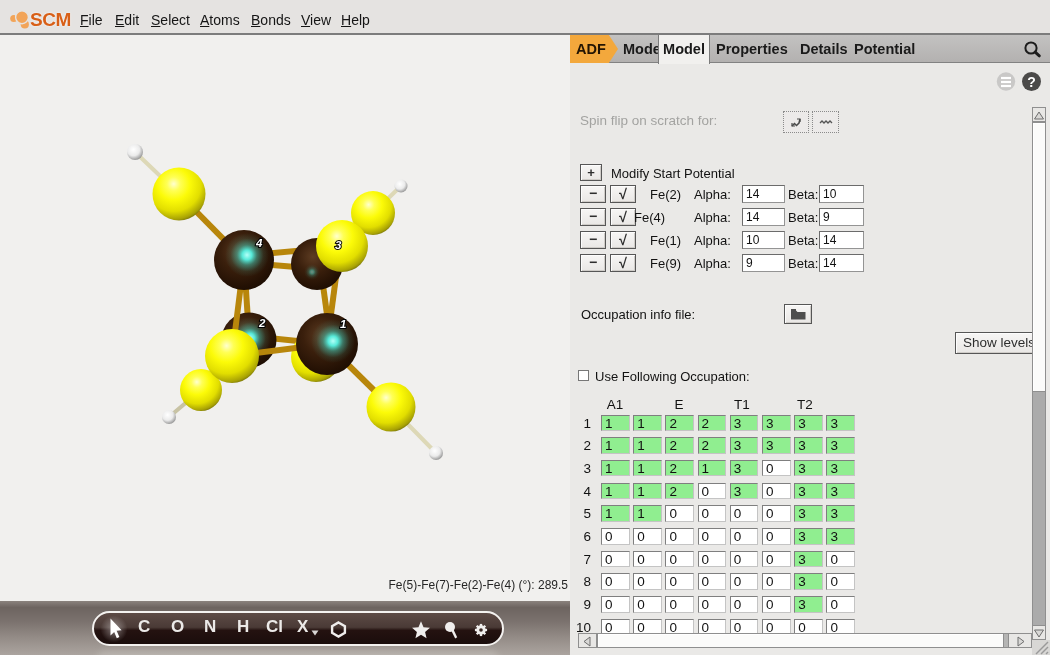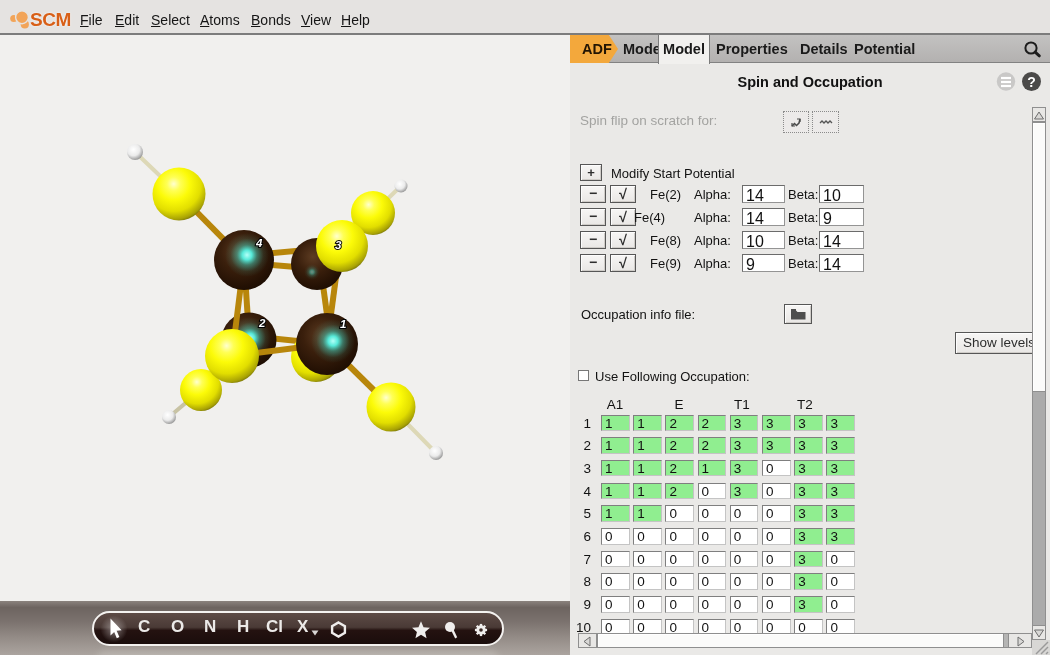--- a/index.html
+++ b/index.html
@@ -16,32 +16,32 @@
 #pill{left:92px;top:611px;width:412px;height:35px;border-radius:18px;
  border:2.5px solid #f4f2f0;box-sizing:border-box;
  background:linear-gradient(180deg,#5d4b46 0%,#4a3a36 46%,#241210 56%,#1a0d0c 100%);}
 #pillref{left:96px;top:650px;width:404px;height:22px;border-radius:12px;background:rgba(245,242,240,0.18);filter:blur(3px);}
 .pltr{top:617px;font-size:17px;font-weight:bold;color:#eceae8;}
 #panel{left:570px;top:35px;width:480px;height:620px;background:#eae9e7;}
 #tabbar{left:570px;top:35px;width:480px;height:27px;background:linear-gradient(180deg,#c3c2c1,#b3b1b0);border-bottom:1px solid #828282;}
 .tab{top:35px;height:28px;line-height:28px;font-size:14.5px;font-weight:bold;color:#1a1a1a;}
 #adftab{left:570px;top:35px;width:48px;height:28px;background:#f3a83c;
  clip-path:polygon(0 0,81% 0,100% 50%,81% 100%,0 100%);}
-#adftab div{margin-left:12px;line-height:28px;font-size:14.5px;font-weight:bold;color:#231503;}
+#adftab div{margin-left:6px;line-height:28px;font-size:14.5px;font-weight:bold;color:#231503;}
 #modeltab{left:658px;top:34px;width:52px;height:30px;background:#f1f0ee;
  border:1px solid #7b7b7b;border-bottom:none;box-sizing:border-box;text-align:center;}
 #title{left:570px;top:74px;width:480px;text-align:center;font-size:14.5px;font-weight:bold;color:#111;}
 .lbl{font-size:13px;color:#121212;}
 .glbl{font-size:13.5px;color:#a3a3a1;}
 .btn{box-sizing:border-box;background:linear-gradient(180deg,#f7f6f5,#e9e7e5);
  border:1px solid #565656;box-shadow:inset 1px 1px 0 #fdfdfd,inset -1px -1px 0 #cfccc8;
  text-align:center;color:#2e2e2e;}
 .dbtn{box-sizing:border-box;background:#eceae9;border:1px dotted #8a8a8a;}
 .fld{box-sizing:border-box;background:#fff;border:1px solid #949494;border-top-color:#6b6b6b;border-left-color:#6b6b6b;
- font-size:16px;color:#111;padding:1px 0 12px 3px;overflow:hidden;white-space:nowrap;}
+ font-size:12px;color:#111;padding:1px 0 12px 3px;overflow:hidden;white-space:nowrap;}
 .cell{box-sizing:border-box;border:1px solid #7f7f7f;border-bottom-color:#c4c4c4;border-right-color:#c4c4c4;
  font-size:13.5px;color:#111;padding:0 0 0 3px;overflow:hidden;}
 .rown{font-size:13.5px;color:#121212;text-align:right;}
 .hdr{font-size:13.5px;color:#121212;font-weight:normal;}
 #vsb{left:1032px;top:107px;width:14px;height:533px;background:#ababab;border:1px solid #8f8f8f;box-sizing:border-box;}
 #hsb{left:578px;top:633px;width:454px;height:15px;background:#b5b5b4;border:1px solid #8f8f8f;box-sizing:border-box;}
 .sbb{position:absolute;box-sizing:border-box;background:#e8e7e5;border:1px solid #8f8f8f;}
 .sbt{position:absolute;box-sizing:border-box;background:#fbfbfa;border:1px solid #8f8f8f;box-shadow:inset 1px 1px 0 #fff;}
 </style></head><body>
 <div id="root">
@@ -135,20 +135,21 @@
 <circle cx="391" cy="372" r="24.5" fill="url(#gS)"></circle>
 <circle cx="436" cy="418" r="7" fill="url(#gH)"></circle>
 <g font-family="Liberation Sans,sans-serif" font-size="11.5" font-style="italic" font-weight="bold" fill="#fff" stroke="#000" stroke-width="2" paint-order="stroke">
 <text x="256" y="212">4</text>
           <text x="335" y="213.5">3</text>
 <text x="259" y="291.5">2</text>
           <text x="340" y="293">1</text>
 </g>
 </svg>
 </div>
+<div id="status" class="abs">Fe(5)-Fe(7)-Fe(2)-Fe(4) (°): 289.5</div>
 <div id="bstrip" class="abs"></div>
     <div id="pillref" class="abs"></div>
     <div id="pill" class="abs"></div>
 <div class="abs pltr" style="left:138px">C</div>
 <div class="abs pltr" style="left:171px">O</div>
 <div class="abs pltr" style="left:204px">N</div>
 <div class="abs pltr" style="left:237px">H</div>
 <div class="abs pltr" style="left:266px">Cl</div>
 <div class="abs pltr" style="left:297px">X</div>
 <svg class="abs" style="left:96px;top:612px" width="40" height="34" viewBox="0 0 40 34">
@@ -191,21 +192,20 @@
     </div>
 <div class="abs tab" style="left:623px">Model</div>
 <div class="abs tab" style="left:716px">Properties</div>
 <div class="abs tab" style="left:800px">Details</div>
 <div class="abs tab" style="left:854px">Potential</div>
 <div id="modeltab" class="abs tab">Model</div>
 <svg class="abs" style="left:1022px;top:39px" width="22" height="22" viewBox="0 0 22 22">
 <circle cx="9" cy="9" r="5.6" fill="none" stroke="#1d1d1d" stroke-width="2"></circle>
 <line x1="13.2" y1="13.2" x2="17.3" y2="16.8" stroke="#1d1d1d" stroke-width="3" stroke-linecap="round"></line>
     </svg>
-<div id="title" class="abs">Spin and Occupation</div>
 <svg class="abs" style="left:996px;top:71px" width="46" height="21" viewBox="0 0 46 21">
 <circle cx="10" cy="10.5" r="9.2" fill="#c9c8c7"></circle>
 <g stroke="#fff" stroke-width="2.2">
         <line x1="5" y1="7" x2="15" y2="7"></line>
         <line x1="5" y1="11" x2="15" y2="11"></line>
         <line x1="5" y1="15" x2="15" y2="15"></line>
       </g>
 <circle cx="35.5" cy="10.5" r="9.5" fill="#4b4a49"></circle>
 <text x="35.5" y="15.5" text-anchor="middle" font-family="Liberation Sans,sans-serif" font-size="14" font-weight="bold" fill="#fff">?</text>
 </svg>
@@ -229,21 +229,21 @@
 <div class="abs fld" style="left:819px;top:185px;width:45px;height:18px">10</div>
 <div class="abs btn" style="left:580px;top:208px;width:26px;height:18px;font-size:14px;font-weight:bold;line-height:15px">−</div>
 <div class="abs btn" style="left:610px;top:208px;width:26px;height:18px;font-size:14.5px;font-weight:bold;line-height:17px">√</div>
 <div class="abs lbl" style="left:634px;top:210px">Fe(4)</div>
 <div class="abs lbl" style="left:694px;top:210px">Alpha:</div>
 <div class="abs fld" style="left:742px;top:208px;width:43px;height:18px">14</div>
 <div class="abs lbl" style="left:788px;top:210px">Beta:</div>
 <div class="abs fld" style="left:819px;top:208px;width:45px;height:18px">9</div>
 <div class="abs btn" style="left:580px;top:231px;width:26px;height:18px;font-size:14px;font-weight:bold;line-height:15px">−</div>
 <div class="abs btn" style="left:610px;top:231px;width:26px;height:18px;font-size:14.5px;font-weight:bold;line-height:17px">√</div>
-<div class="abs lbl" style="left:650px;top:233px">Fe(8)</div>
+<div class="abs lbl" style="left:650px;top:233px">Fe(1)</div>
 <div class="abs lbl" style="left:694px;top:233px">Alpha:</div>
 <div class="abs fld" style="left:742px;top:231px;width:43px;height:18px">10</div>
 <div class="abs lbl" style="left:788px;top:233px">Beta:</div>
 <div class="abs fld" style="left:819px;top:231px;width:45px;height:18px">14</div>
 <div class="abs btn" style="left:580px;top:254px;width:26px;height:18px;font-size:14px;font-weight:bold;line-height:15px">−</div>
 <div class="abs btn" style="left:610px;top:254px;width:26px;height:18px;font-size:14.5px;font-weight:bold;line-height:17px">√</div>
 <div class="abs lbl" style="left:650px;top:256px">Fe(9)</div>
 <div class="abs lbl" style="left:694px;top:256px">Alpha:</div>
 <div class="abs fld" style="left:742px;top:254px;width:43px;height:18px">9</div>
 <div class="abs lbl" style="left:788px;top:256px">Beta:</div>

